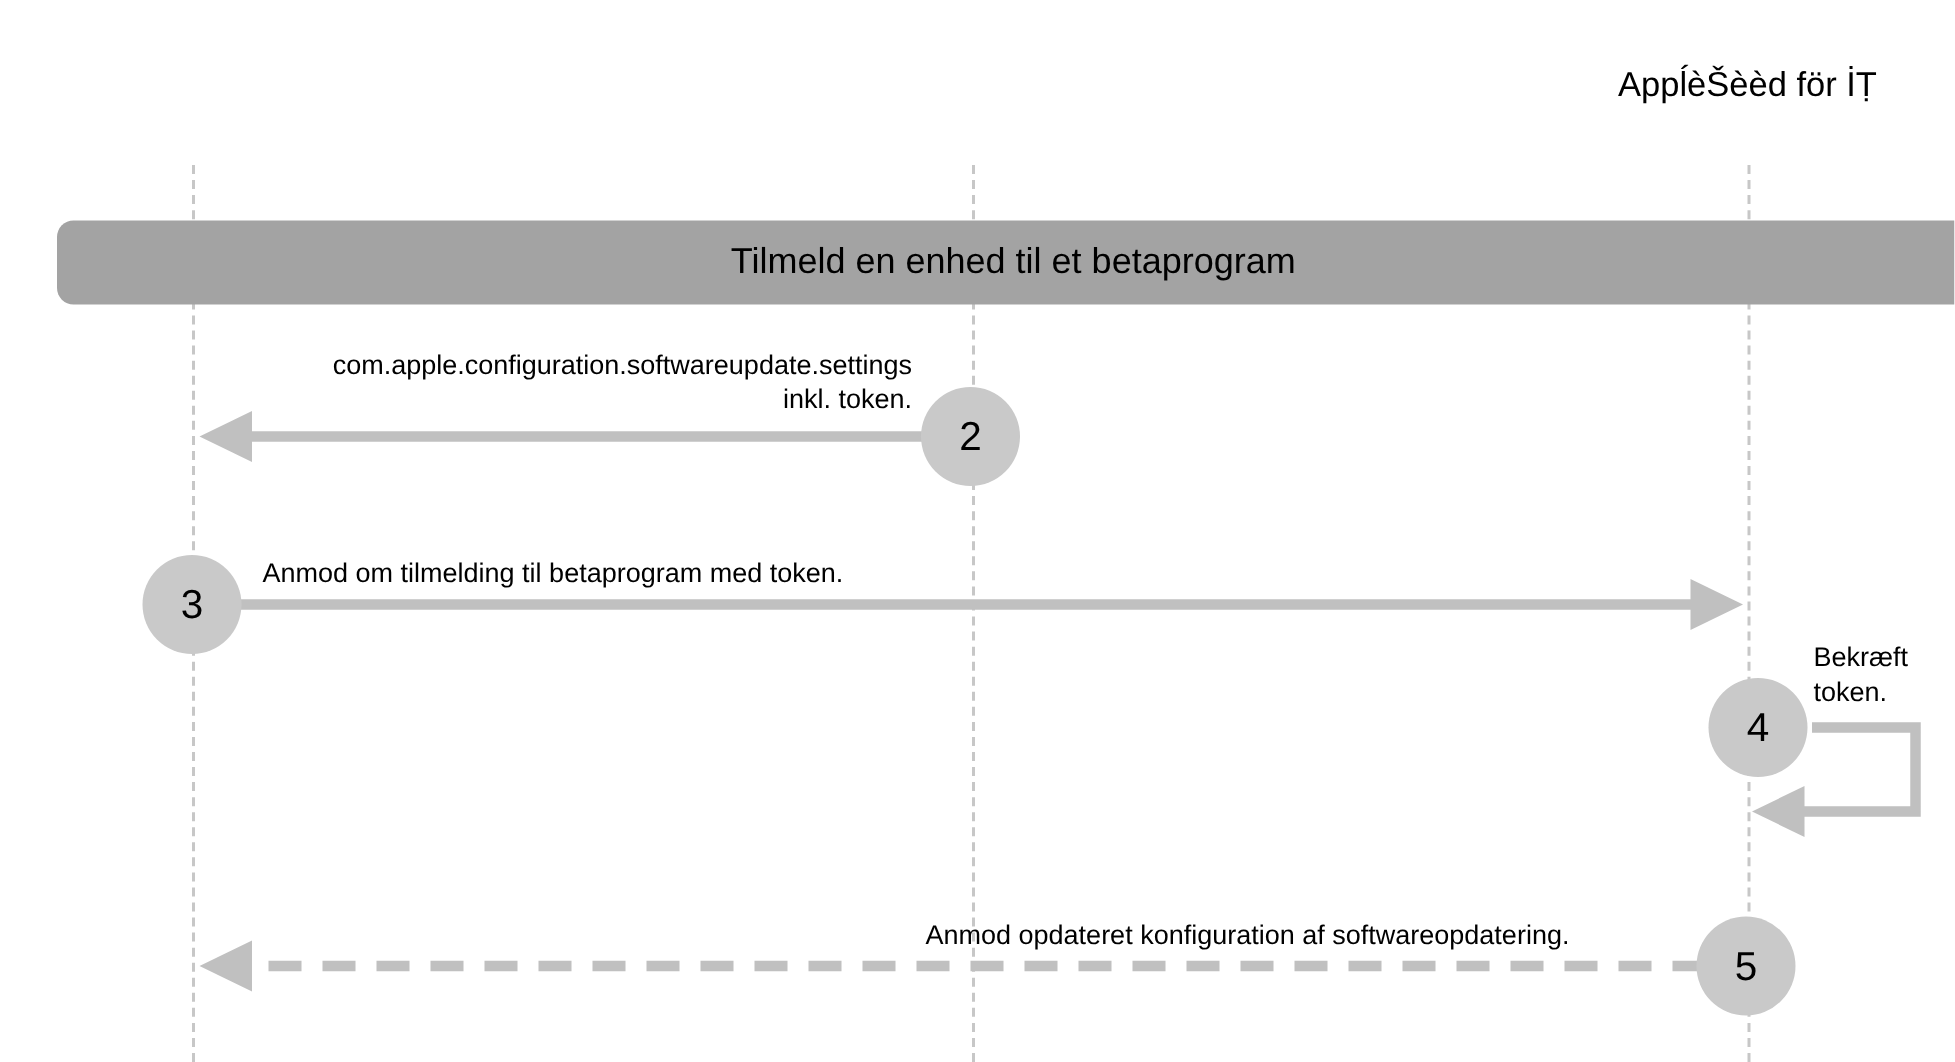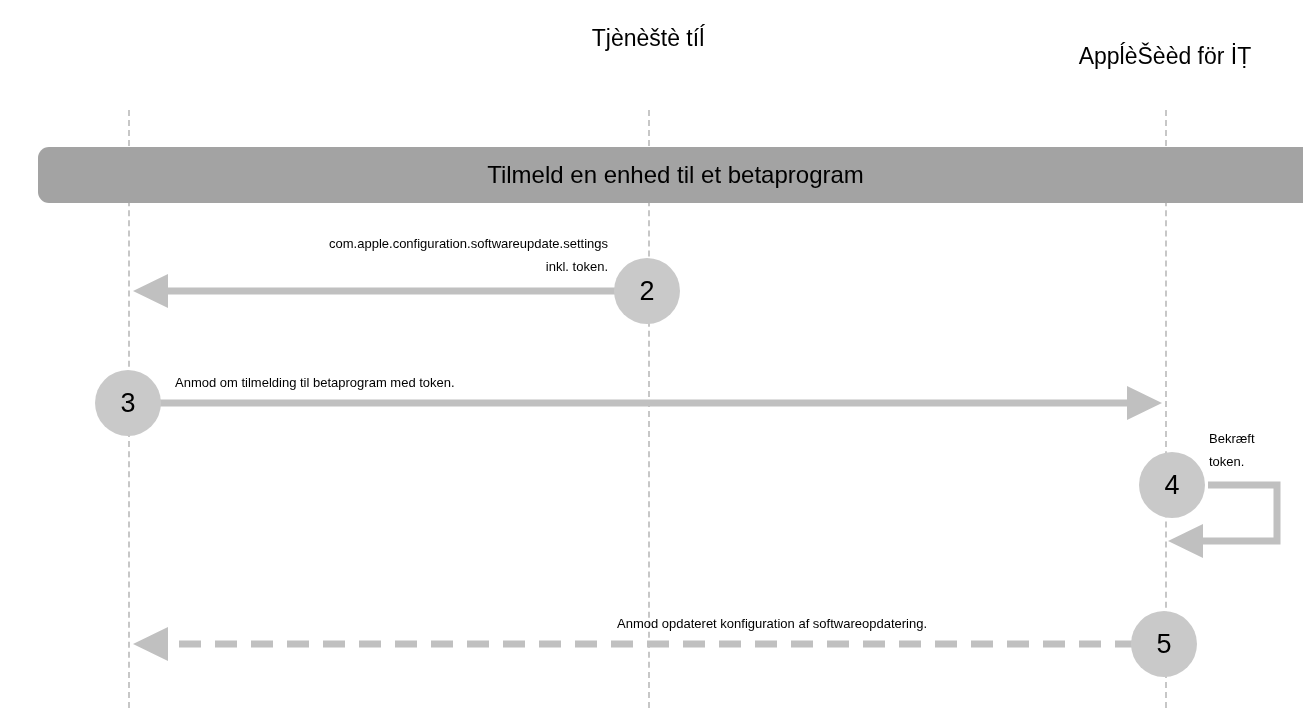--- a/index.html
+++ b/index.html
@@ -71,21 +71,21 @@
     justify-content: center;
     font-size: 27px;
     color: #000000;
     z-index: 5;
   }
 
   
   .msg-label {
     position: absolute;
     color: #000000;
-    font-size: 13px;
+    font-size: 18px;
     line-height: 23px;
     white-space: pre-line;
   }
   .msg-label.right { text-align: right; }
   .msg-label.left  { text-align: left;  }
 
   
   #arrows {
     position: absolute;
     left: 0;
@@ -95,21 +95,20 @@
     pointer-events: none;
   }
 </style>
 </head>
 <body>
 
 <div id="diagram">
 
 
   <div class="lane-header" style="left:448px; top:24px; width:400px;">
-    <span class="hline">Tjènèštè tíĺ</span>
   </div>
 
   <div class="lane-header" style="left:965px; top:42px; width:400px;">
     <span class="hline">AppĺèŠèèd för İṬ</span>
   </div>
 
   <div class="lifeline" style="left:128px;"></div>
   <div class="lifeline" style="left:648px;"></div>
   <div class="lifeline" style="left:1165px;"></div>
 

